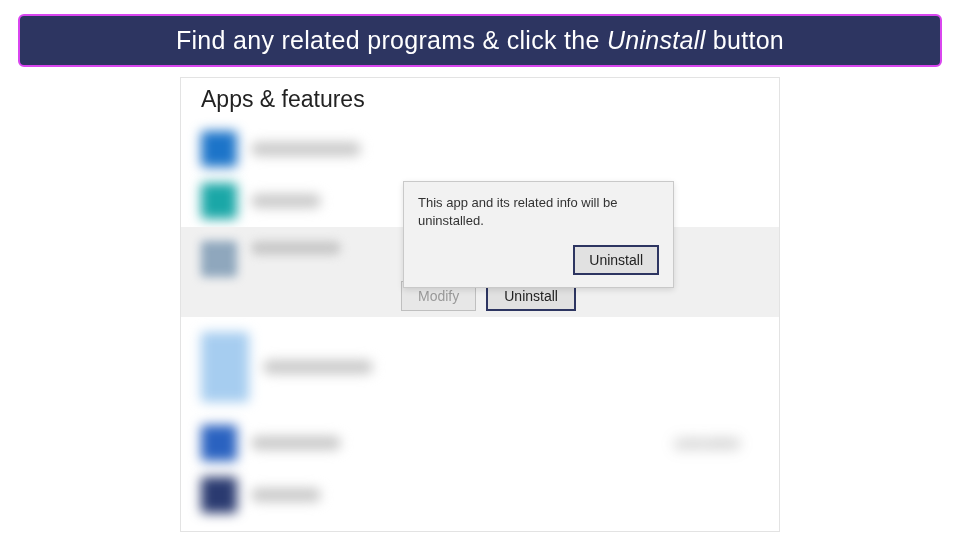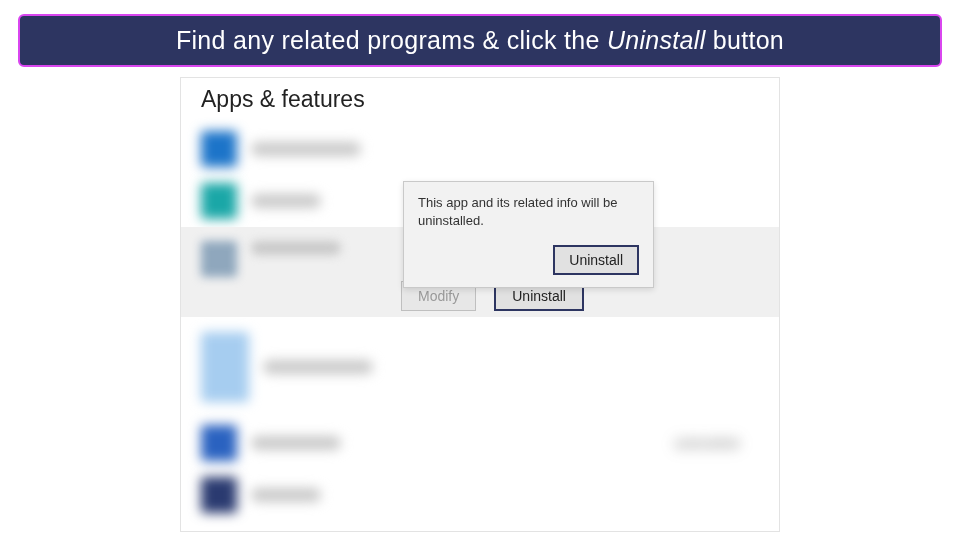--- a/index.html
+++ b/index.html
@@ -83,21 +83,21 @@
     font-size: 13px;
     color: #555;
     filter: blur(3px);
   }
   
   .selected-buttons {
     position: absolute;
     left: 220px;
     top: 54px;
     display: flex;
-    gap: 18px;
+    gap: 10px;
   }
   .win-btn {
     font-size: 14px;
     padding: 5px 16px;
     border: 1px solid #bfbfbf;
     background: #e5e5e5;
     color: #222;
     cursor: pointer;
   }
   .win-btn.disabled {
@@ -106,21 +106,21 @@
   }
   .win-btn.highlight {
     border: 2px solid #2d3561;
     background: #e1e1e1;
   }
   
   .popup {
     position: absolute;
     left: 222px;
     top: 103px;
-    width: 251px;
+    width: 271px;
     background: #f2f2f2;
     border: 1px solid #c9c9c9;
     padding: 12px 14px 12px 14px;
     box-shadow: 0 2px 6px rgba(0,0,0,0.12);
     z-index: 10;
   }
   .popup-text {
     font-size: 13px;
     color: #333;
     line-height: 1.35;

